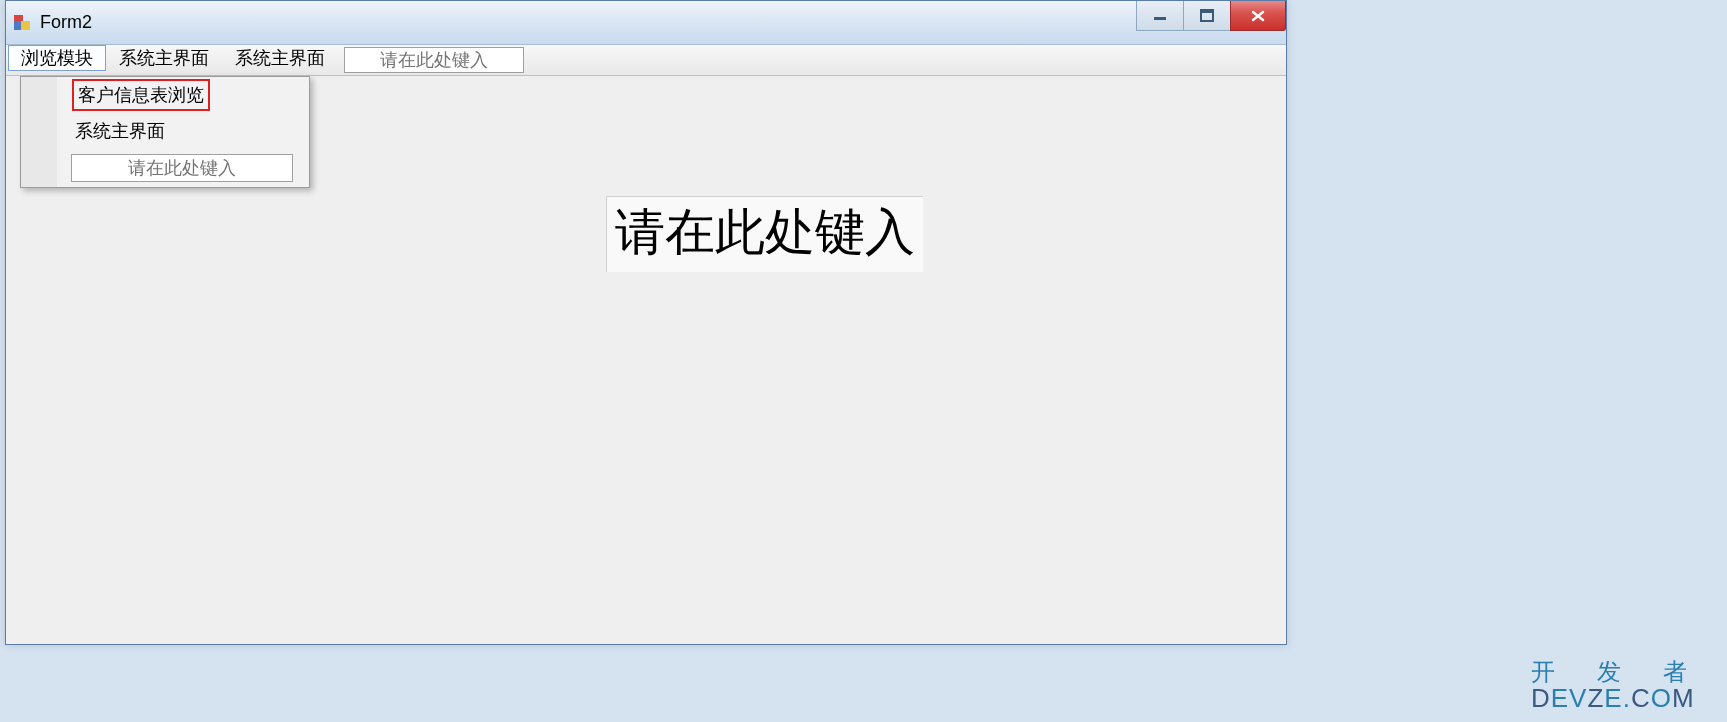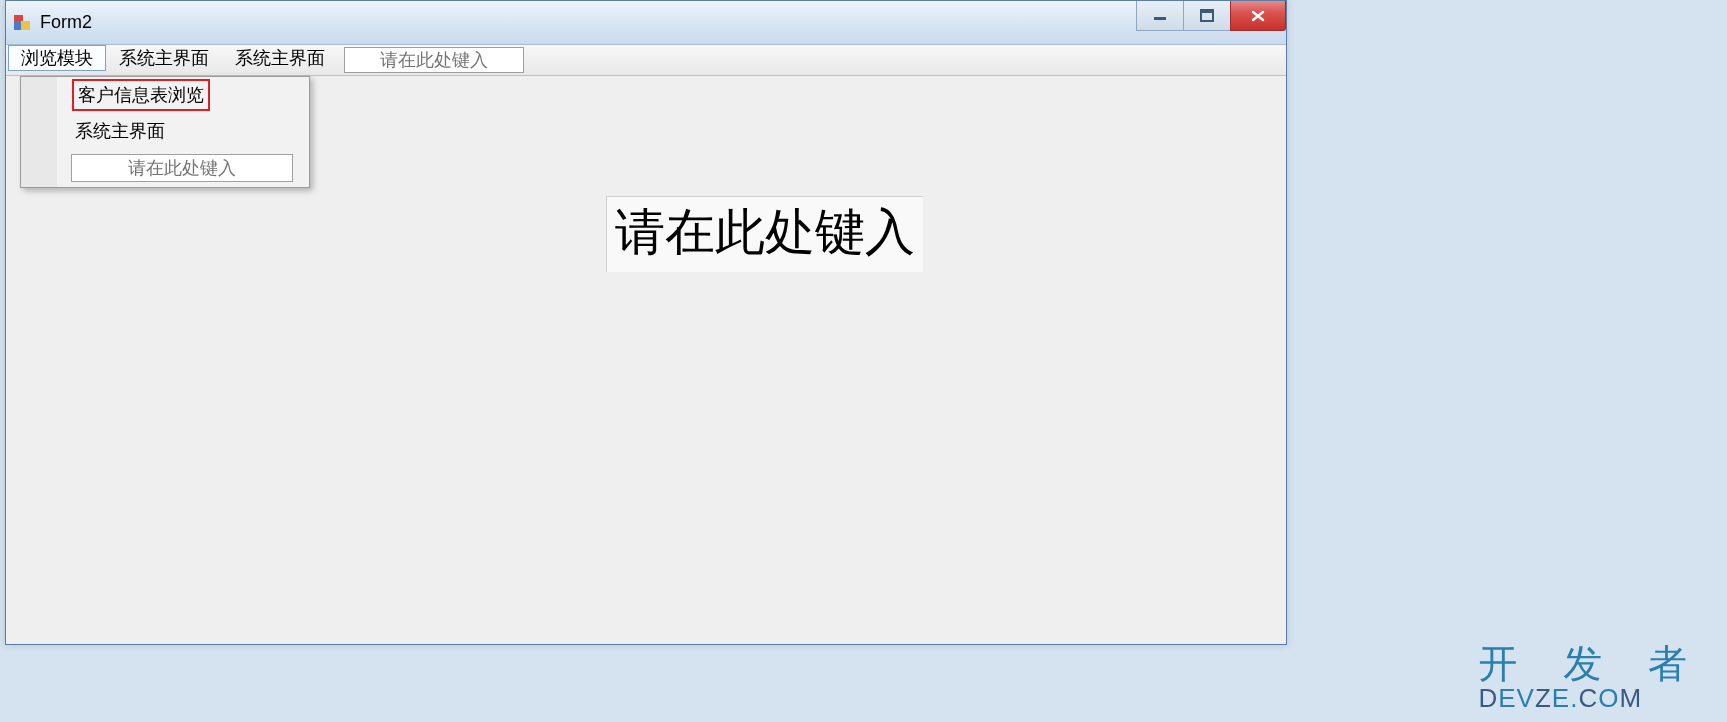--- a/index.html
+++ b/index.html
@@ -189,21 +189,21 @@
     .watermark {
       position: absolute;
       right: 22px;
       bottom: 10px;
       text-align: left;
       line-height: 1.05;
       pointer-events: none;
     }
     .watermark .line1 {
       font-family: "SimSun", serif;
-      font-size: 39px;
+      font-size: 24px;
       letter-spacing: 18px;
       color: #2a7fae;
     }
     .watermark .line2 {
       font-family: Arial, sans-serif;
       font-size: 26px;
       letter-spacing: 1px;
       color: #2a7fae;
     }
     .watermark .line2 .alt {

